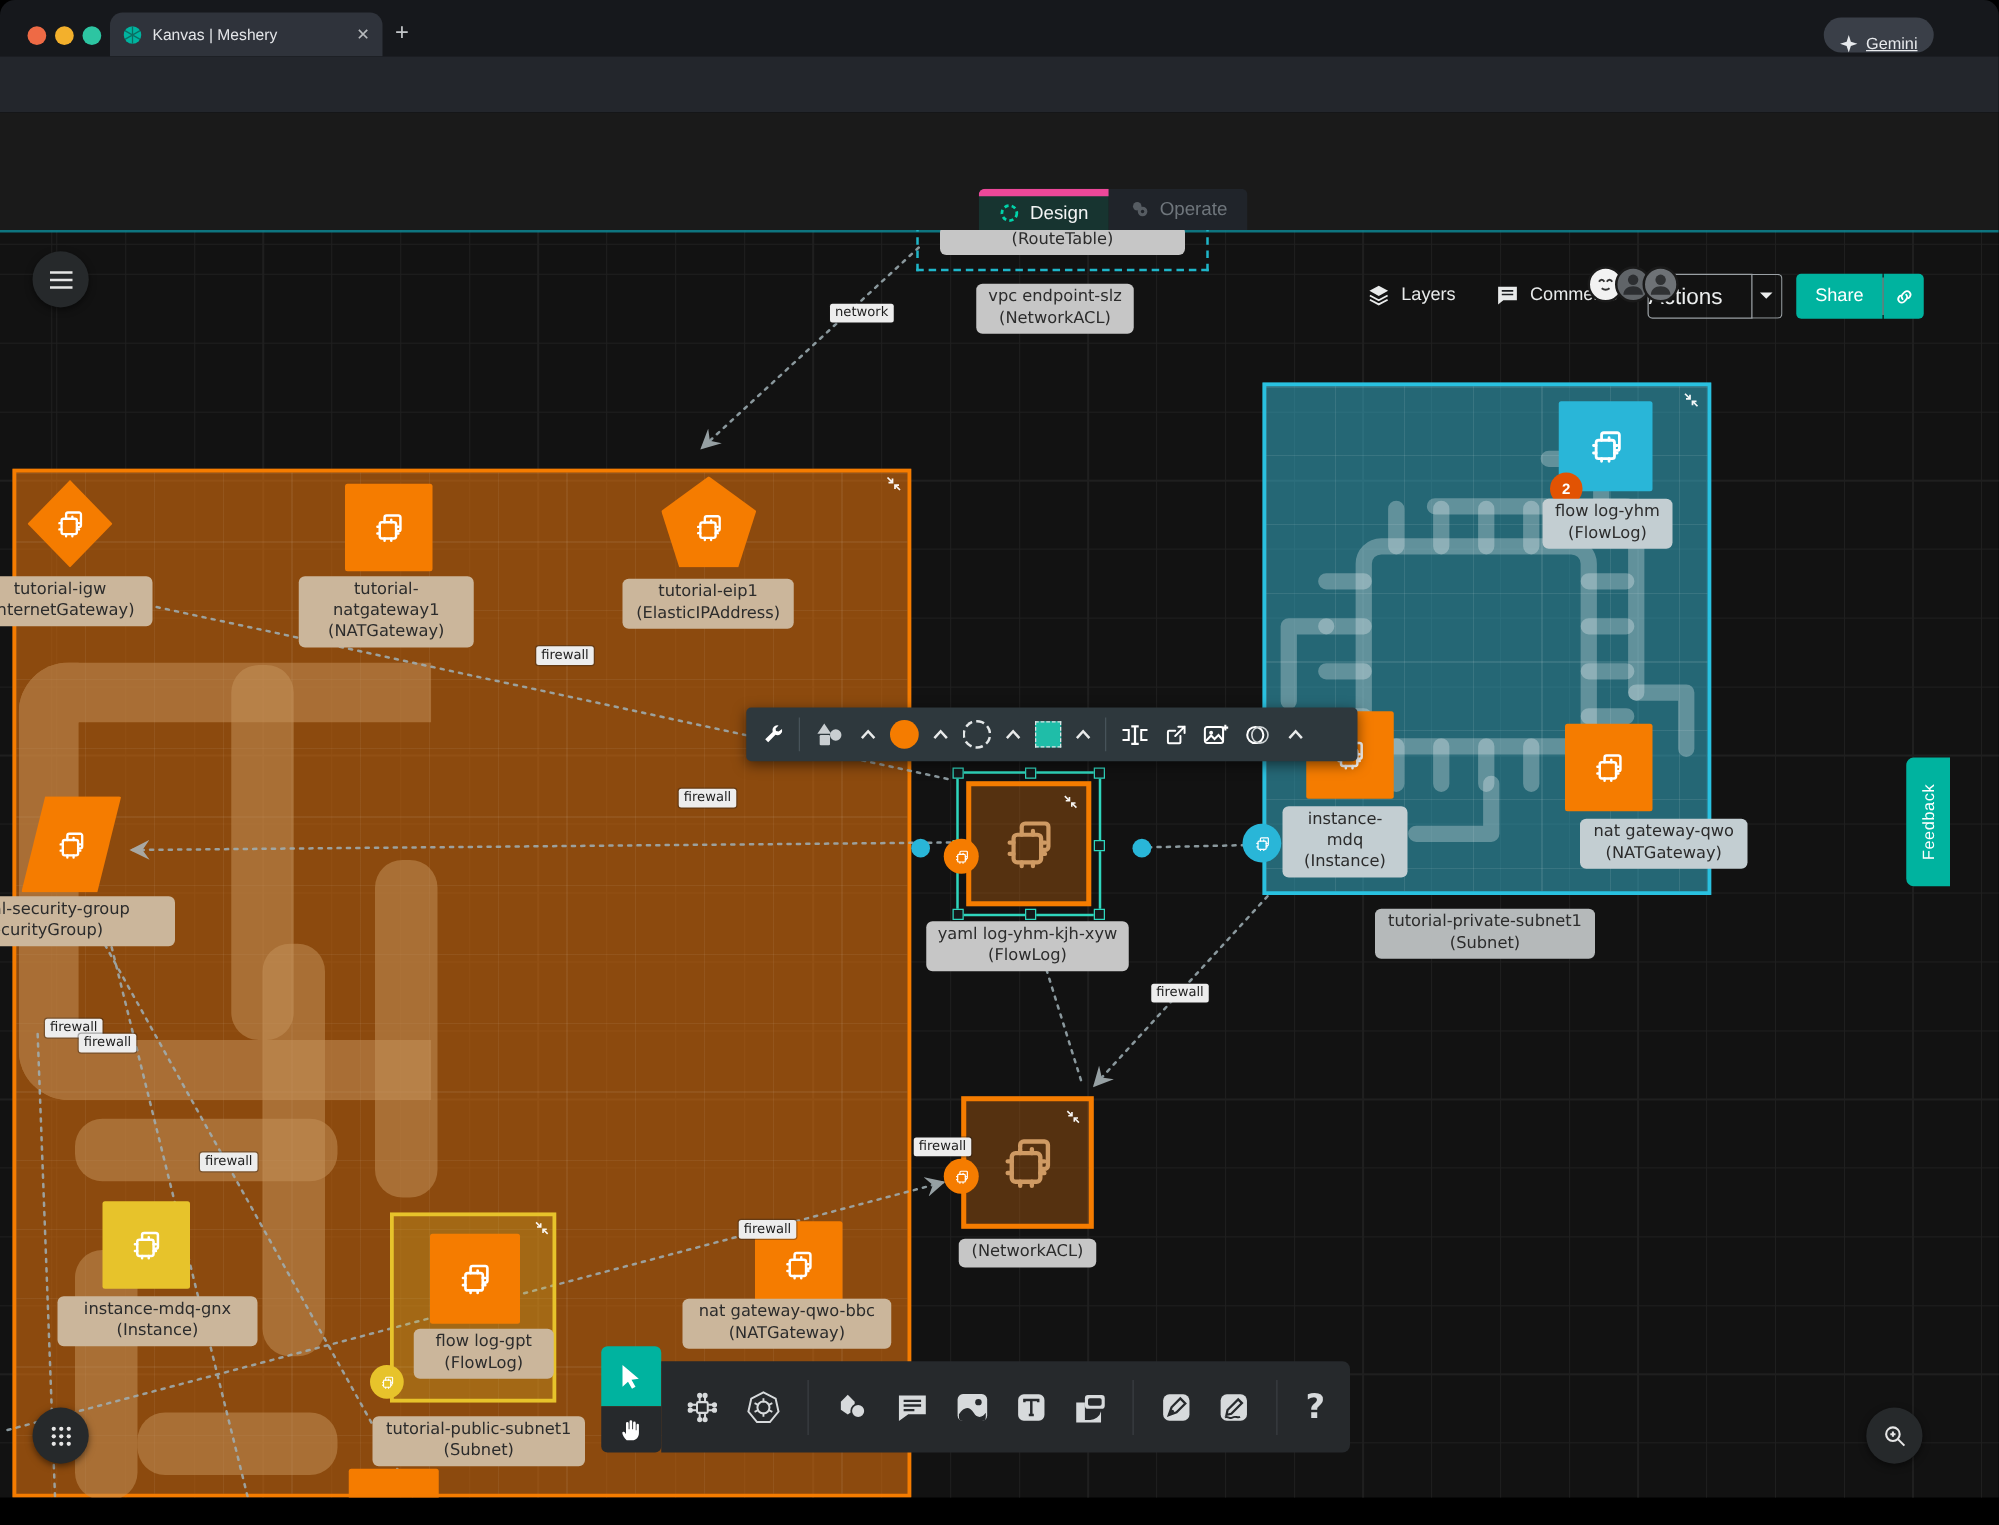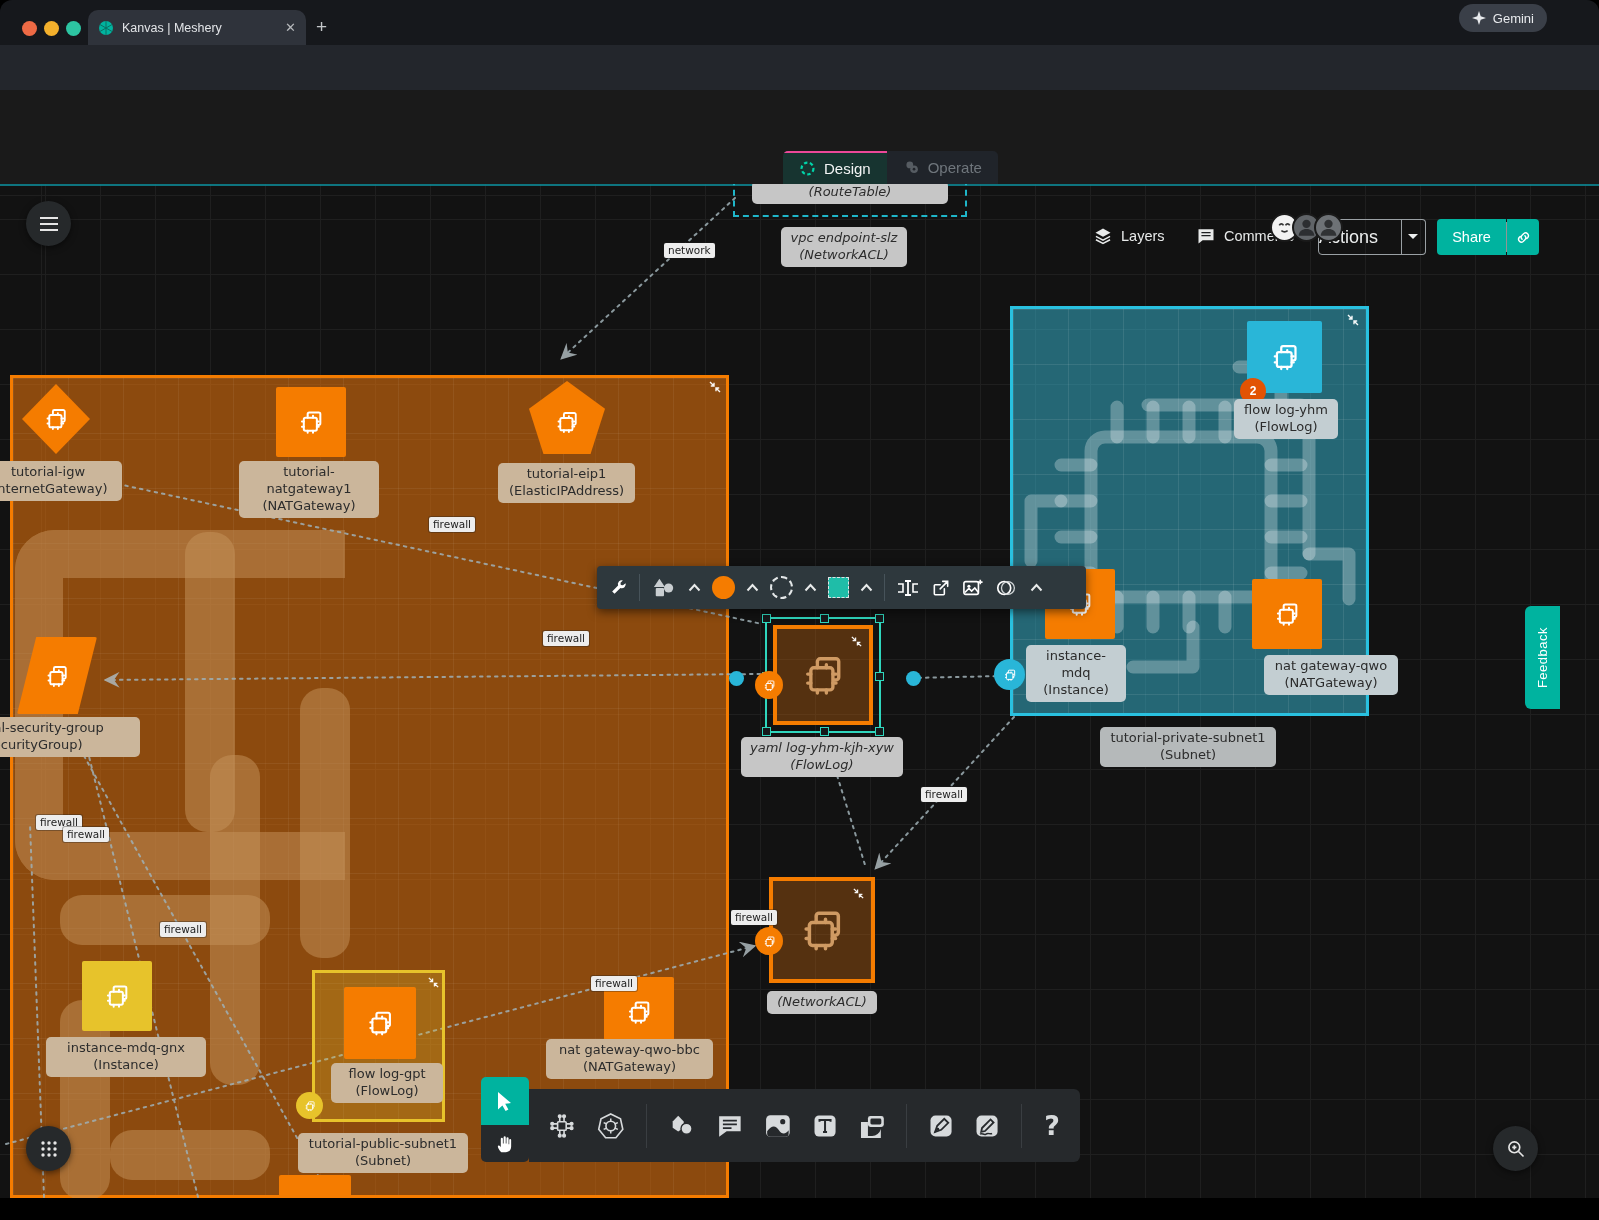--- a/index.html
+++ b/index.html
@@ -9,22 +9,22 @@
 
   
   #tabstrip { position:absolute; left:0; top:0; width:1599px; height:45px; background:#16181c;
     border-radius:12px 12px 0 0; }
   .tl { position:absolute; top:21px; width:15px; height:15px; border-radius:50%; }
   #tab { position:absolute; left:88px; top:10px; width:218px; height:35px; background:#2f333b;
     border-radius:10px 10px 0 0; display:flex; align-items:center; padding:0 10px; gap:8px; }
   #tab-title { color:#e3e5e8; font-size:12.5px; flex:1; white-space:nowrap; overflow:hidden; }
   #tab-close { color:#b7babd; font-size:13px; cursor:default; }
   #newtab-btn { position:absolute; left:316px; top:16px; color:#c3c6c9; font-size:19px; }
-  #gemini-pill { position:absolute; right:52px; top:4px; height:28px; padding:0 13px; background:#3a3f48;
-    border-radius:14px; display:flex; align-items:center; gap:7px; color:#e8eaed; font-size:13px; }
+  #gemini-pill { position:absolute; right:52px; top:14px; height:28px; padding:0 13px; background:#3a3f48;
+    border-radius:14px; display:flex; align-items:flex-end; gap:7px; color:#e8eaed; font-size:13px;text-decoration:underline; }
   #toolbar { position:absolute; left:0; top:45px; width:1599px; height:45px; background:#23262c; }
   .navic { position:absolute; top:56px; color:#c6c9cc; font-size:17px; }
   #urlbar { position:absolute; left:122px; top:51px; width:1230px; height:33px; background:#2c3038;
     border-radius:17px; display:flex; align-items:center; padding:0 14px; gap:10px; }
   #url-text { color:#e2e4e7; font-size:13.5px; white-space:nowrap; }
   .tbic { position:absolute; top:55px; }
   #chrome-avatar { position:absolute; left:1489px; top:56px; width:24px; height:24px; border-radius:50%;
     background:#5f9ea0; color:#fff; font-size:12px; display:flex; align-items:center; justify-content:center; }
 
   
@@ -33,21 +33,21 @@
     letter-spacing:4px; font-family:"DejaVu Sans",sans-serif; }
   .crumb-sep { color:#84888c; font-size:21px; position:absolute; top:124px; }
   #file-name { position:absolute; left:334px; top:129px; color:#e6e6e6; font-size:15.5px; }
   .hav { position:absolute; top:123px; width:29px; height:29px; border-radius:50%; border:2px solid #1a1a1a; }
   #notif-bubble { position:absolute; left:1390px; top:119px; width:16px; height:16px; border-radius:50%;
     background:#fff; color:#333; font-size:10px; display:flex; align-items:center; justify-content:center; }
 
   
   #mode-toggle { position:absolute; left:783px; top:151px; height:33px; display:flex; border-radius:5px 5px 0 0; overflow:hidden; }
   .mode-btn { height:33px; display:flex; align-items:center; gap:8px; padding:0 16px; font-size:15px; }
-  #mode-design { background:#173430; color:#f2f4f4; border-top:2px solid #ec4899; }
+  #mode-design { background:#173430; color:#f2f4f4; border-top:6px solid #ec4899; }
   #mode-operate { background:#20242a; color:#6f767c; }
 
   
   #canvas { position:absolute; left:0; top:184px; width:1599px; height:1014px; overflow:hidden; background:#121212;
     background-image:
       repeating-linear-gradient(90deg, #1f1f1f 0 1px, transparent 1px 55px),
       repeating-linear-gradient(180deg, #1f1f1f 0 1px, transparent 1px 55px);
     background-position:45px 35px; }
   #canvas-topline { position:absolute; left:0; top:0; width:1599px; height:2px; background:#0e808c; opacity:.9; }
 
@@ -82,21 +82,21 @@
   .wm { position:absolute; background:#c6935c; opacity:.5; border-radius:22px; }
   #wm-c { position:absolute; left:15px; top:346px; width:330px; height:350px; border:48px solid #c6935c;
     border-right:none; border-radius:40px 0 0 40px; opacity:.5; }
 
   
   .nsq { position:absolute; display:flex; align-items:center; justify-content:center; background:#f57c00; border-radius:2px; }
   .chip { color:#fff; }
   .nlabel { position:absolute; border-radius:5px; padding:3px 7px; text-align:center;
     font:13px/1.3 "DejaVu Sans",sans-serif; color:#2c2c2c; }
   .lbl-tan { background:#cbb69b; }
-  .lbl-gray { background:#c6c6c6;font-style:italic; }
+  .lbl-gray { background:#c6c6c6; }
   .lbl-teal { background:#c3ced2; }
   .lbl-dgray { background:#b5b9ba; }
   .badge { position:absolute; border-radius:50%; display:flex; align-items:center; justify-content:center; }
   .dot { position:absolute; width:15px; height:15px; border-radius:50%; background:#29b6d8; }
   .outline-node { position:absolute; border:4px solid #f57c00; background:rgba(222,112,12,.33);
     display:flex; align-items:center; justify-content:center; }
   .collapse { position:absolute; opacity:.95; }
 
   
   #sel-frame { position:absolute; left:765px; top:433px; width:116px; height:116px; border:2px solid #2fd6bd; }

